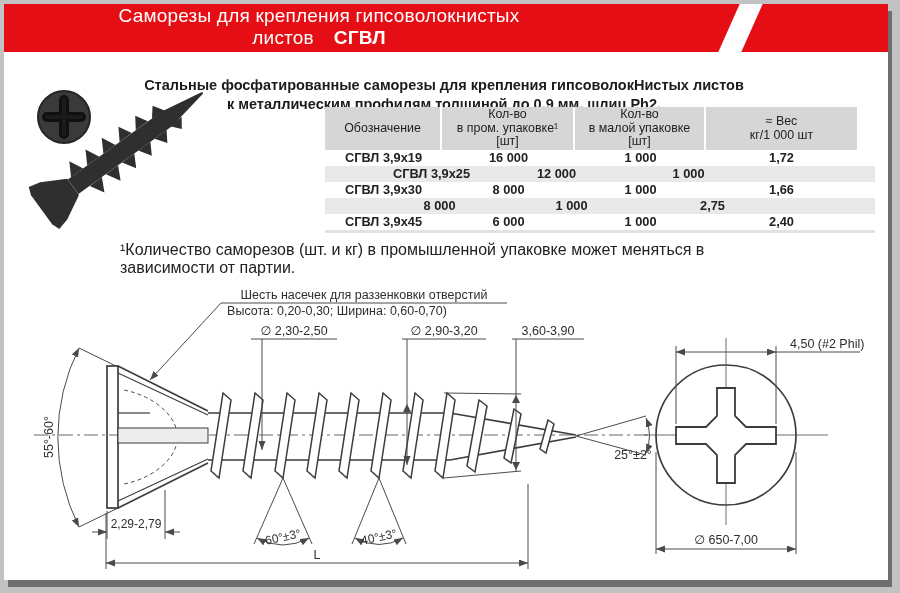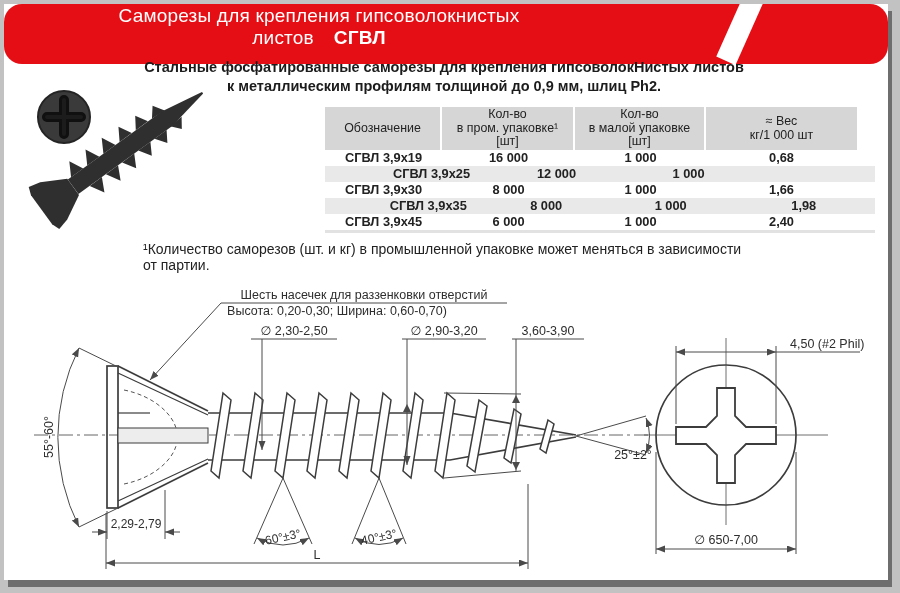--- a/index.html
+++ b/index.html
@@ -9,57 +9,57 @@
     font-family: "Liberation Sans", "DejaVu Sans", sans-serif;
     position: relative; overflow: hidden;
   }
   .page {
     position: absolute; left: 4px; top: 4px; width: 884px; height: 576px;
     background: #ffffff;
     box-shadow: 4px 7px 0 #6e6e6e;
   }
   
   .redbar {
-    position: absolute; left: 0; top: 0; width: 100%; height: 60px;
-    background: #e60e15; overflow: hidden; border-radius: 18px;
+    position: absolute; left: 0; top: 0; width: 100%; height: 48px;
+    background: #e60e15; overflow: hidden;
   }
   .redbar .slash {
     position: absolute; left: 726px; top: -12px; width: 21px; height: 72px;
     background: #ffffff; transform: rotate(24deg);
   }
   .titleblock {
     position: absolute; left: 0; top: 0; width: 630px; height: 46px;
     display: flex; flex-direction: column; justify-content: center; align-items: center;
     color: #fff; font-size: 19px; line-height: 22px; letter-spacing: 0.2px;
   }
   .titleblock .bold { font-weight: bold; margin-left: 20px; }
   
   .description {
-    position: absolute; left: 60px; top: 54px; width: 760px;
+    position: absolute; left: 60px; top: 72px; width: 760px;
     text-align: center; font-weight: bold; font-size: 14.5px; line-height: 19px;
     color: #1c1c1c;
   }
   
   .spec-table { position: absolute; left: 321px; top: 103px; width: 550px; font-size: 12.4px; color: #222; }
   .thead { display: flex; }
   .th {
     background: #d6d6d6; height: 43px;
     display: flex; flex-direction: column; justify-content: center; align-items: center;
     text-align: right; line-height: 13.5px; border-right: 2px solid #fff;
   }
   .th:last-child { border-right: none; }
   .tr { display: flex; height: 16px; line-height: 16px; font-size: 12.8px; font-weight: bold; }
   .tr.alt { background: #e9e9e9; padding-left: 48px; }
   .td { text-align: center; }
   .c0 { width: 117px; } .c1 { width: 133px; } .c2 { width: 131px; } .c3 { width: 151px; }
   .tbottom { height: 3px; background: #e2e2e2; }
   
   .footnote {
     position: absolute; left: 116px; top: 237px; width: 600px;
-    font-size: 14px; color: #222; margin-left: 23px;
+    font-size: 16px; color: #222;
   }
   
   .photo-svg { position: absolute; left: 12px; top: 76px; }
   .draw-svg { position: absolute; left: 0px; top: 278px; }
   .obj  { stroke: #3c3c3c; stroke-width: 1.7; fill: none; }
   .objt { stroke: #3c3c3c; stroke-width: 1.2; fill: none; }
   .blade { stroke: #3c3c3c; stroke-width: 1.5; fill: #ffffff; }
   .dashed { stroke: #555; stroke-width: 1; fill: none; stroke-dasharray: 4 3; }
   .axis { stroke: #555; stroke-width: 0.9; fill: none; stroke-dasharray: 14 4 3 4; }
   .dim  { stroke: #4a4a4a; stroke-width: 1; fill: none; }
@@ -122,38 +122,37 @@
       <div class="th c3">
         <div>≈ Вес</div>
           <div>кг/1 000 шт</div>
           <div></div>
       </div>
     </div>
     <div class="tr">
       <div class="td c0">СГВЛ 3,9x19</div>
       <div class="td c1">16 000</div>
       <div class="td c2">1 000</div>
-      <div class="td c3">0,68</div>
+      <div class="td c3">1,72</div>
     </div>
     <div class="tr alt">
       <div class="td c0">СГВЛ 3,9x25</div>
       <div class="td c1">12 000</div>
       <div class="td c2">1 000</div>
     </div>
     <div class="tr">
       <div class="td c0">СГВЛ 3,9x30</div>
       <div class="td c1">8 000</div>
       <div class="td c2">1 000</div>
       <div class="td c3">1,66</div>
     </div>
     <div class="tr alt">
-      <div class="td c0">СГВЛ 3,9x35</div>
       <div class="td c1">8 000</div>
       <div class="td c2">1 000</div>
-      <div class="td c3">1,98</div>
+      <div class="td c3">2,75</div>
     </div>
     <div class="tr">
       <div class="td c0">СГВЛ 3,9x45</div>
       <div class="td c1">6 000</div>
       <div class="td c2">1 000</div>
       <div class="td c3">2,40</div>
     </div>
     <div class="tbottom"></div>
   </div>
 

